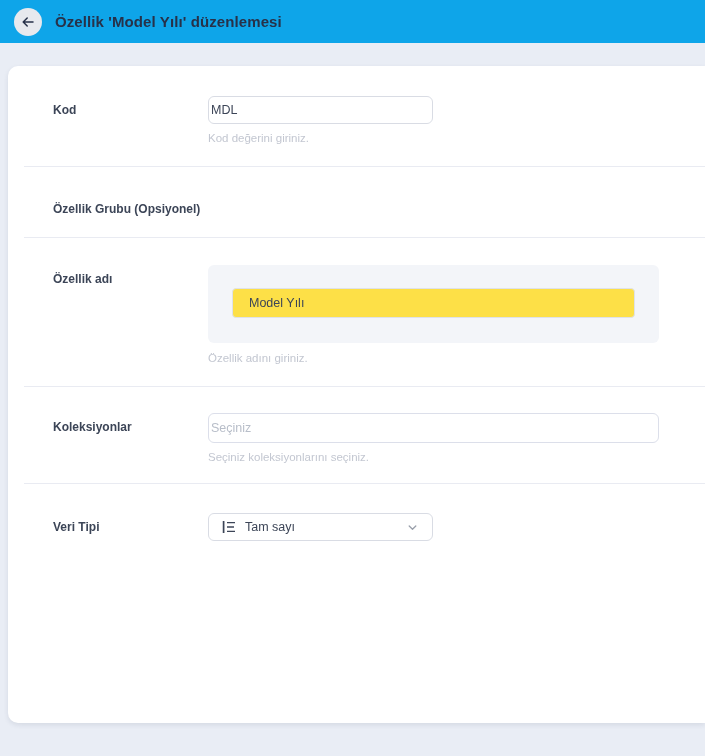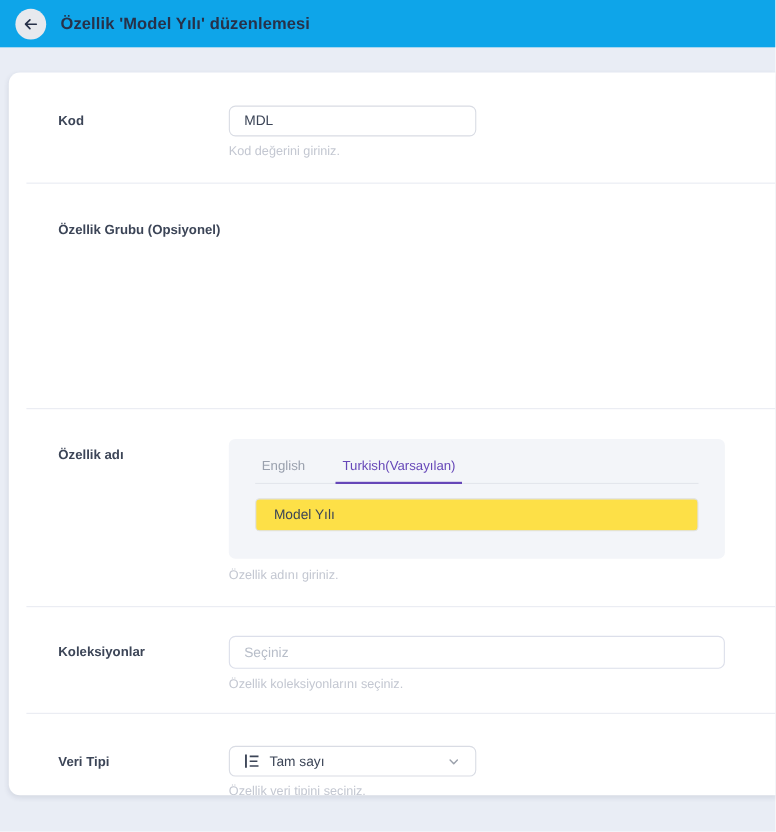--- a/index.html
+++ b/index.html
@@ -67,21 +67,21 @@
     height:1px;
     background:#e9ebf2;
     margin-left:16px;
   }
   
   .text-input {
     height:28px;
     width:225px;
     border:1px solid #d9dce4;
     border-radius:6px;
-    padding:0 13px;
+    padding:0 2px;
     font-size:12.5px;
     color:#3c4557;
     font-family:"Liberation Sans", sans-serif;
     outline:none;
     background:#fff;
   }
   .text-input::placeholder { color:#b8bec9; }
   .select-box {
     height:28px;
     width:225px;
@@ -93,21 +93,21 @@
     cursor:pointer;
     background:#fff;
   }
   .select-box .select-text {
     flex:1;
     font-size:12.5px;
     color:#3c4557;
   }
   
   .row-kod       { padding-top:30px; padding-bottom:22px;justify-content:center; }
-  .row-grup      { padding-top:28px; padding-bottom:21px;flex-direction:column; }
+  .row-grup      { padding-top:28px; padding-bottom:21px; }
   .row-adi       { padding-top:27px; padding-bottom:22px; }
   .row-kolek     { padding-top:26px; padding-bottom:20px; }
   .row-veri      { padding-top:29px; padding-bottom:99px; }
   
   .name-panel {
     width:451px;
     background:#f3f5f9;
     border-radius:6px;
     padding:10px 24px 25px 24px;
   }
@@ -174,36 +174,32 @@
 
   <div class="row row-grup">
     <div class="row-label">Özellik Grubu (Opsiyonel)</div>
   </div>
   <div class="divider"></div>
 
   <div class="row row-adi">
     <div class="row-label">Özellik adı</div>
     <div class="field">
       <div class="name-panel">
-        <div class="tabbar">
-          <div class="tab first">English</div>
-          <div class="tab active">Turkish(Varsayılan)</div>
-        </div>
         <input class="name-input" value="Model Yılı" style="">
       </div>
       <div class="hint" style="margin-top:9px">Özellik adını giriniz.</div>
     </div>
   </div>
   <div class="divider"></div>
 
   <div class="row row-kolek">
     <div class="row-label">Koleksiyonlar</div>
     <div class="field">
       <input class="text-input wide" style="height: 30px; border-color: rgb(220, 223, 234);" placeholder="Seçiniz">
-      <div class="hint">Özellik koleksiyonlarını seçiniz.</div>
+      <div class="hint">Seçiniz koleksiyonlarını seçiniz.</div>
     </div>
   </div>
   <div class="divider"></div>
 
   <div class="row row-veri">
     <div class="row-label">Veri Tipi</div>
     <div class="field">
       <div class="select-box">
         <span class="icon-gap">
           <svg width="14" height="14" viewBox="0 0 14 14">
@@ -213,17 +209,16 @@
             <line x1="5" y1="11.4" x2="13" y2="11.4" stroke="#3c4557" stroke-width="1.4"></line>
           </svg>
         </span>
         <span class="select-text">Tam sayı</span>
         <span style="display:flex">
           <svg width="11" height="11" viewBox="0 0 11 11">
             <path d="M2.2 4 L5.5 7.3 L8.8 4" stroke="#9aa0ab" stroke-width="1.3" fill="none" stroke-linecap="round" stroke-linejoin="round"></path>
           </svg>
         </span>
       </div>
-      <div class="hint">Özellik veri tipini seçiniz.</div>
     </div>
   </div>
 
 </div>
 
 </body></html>

